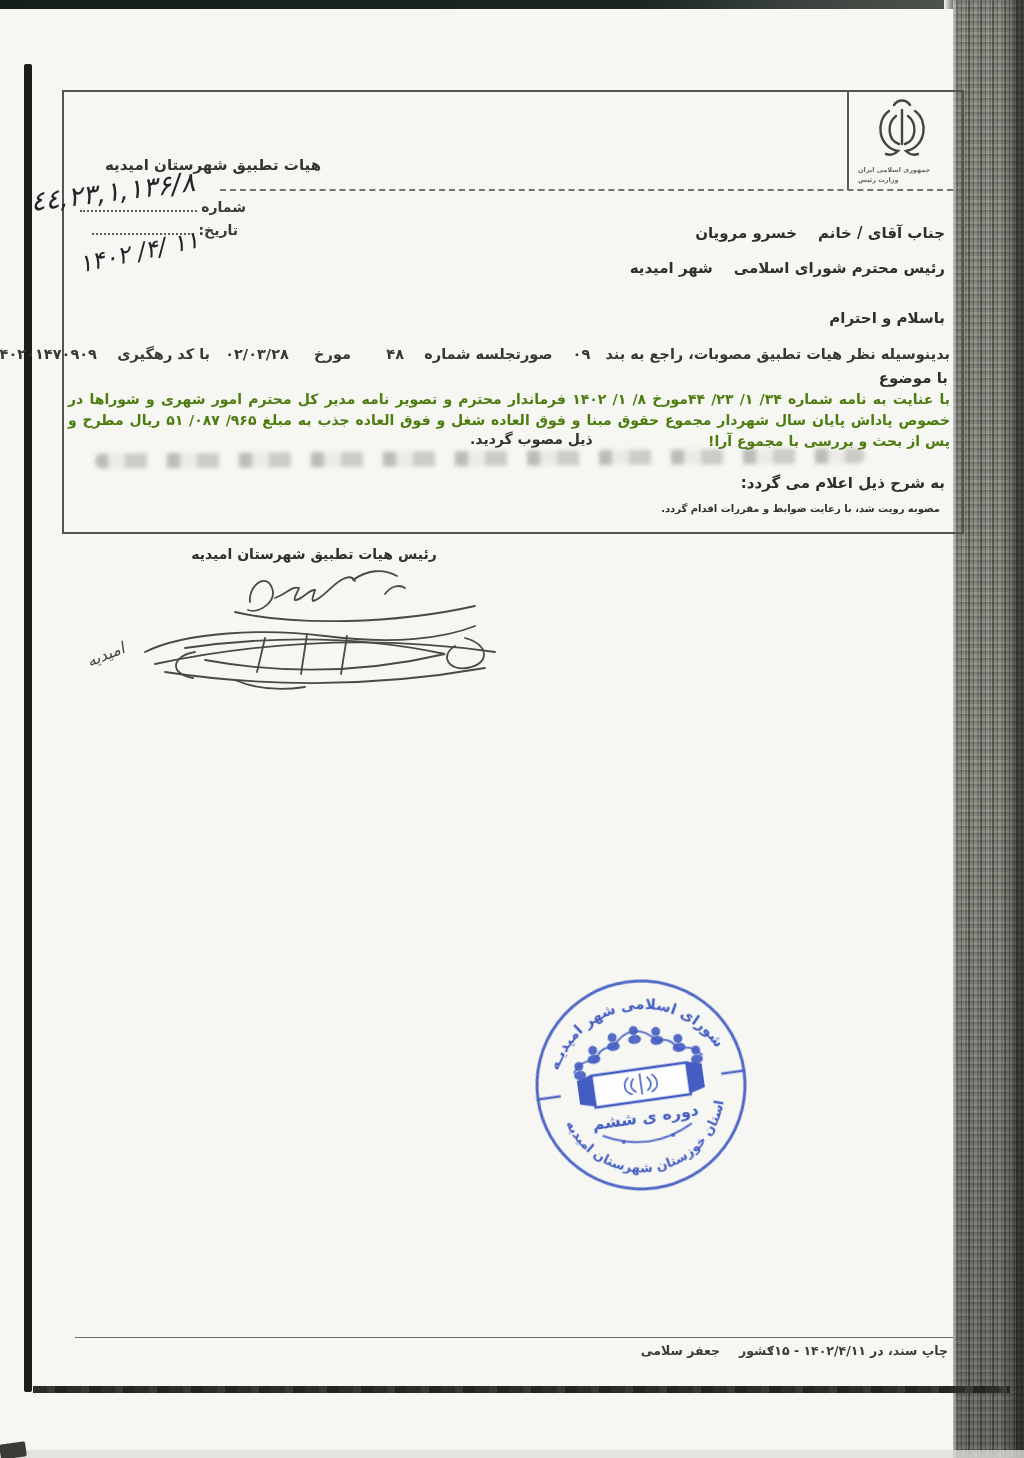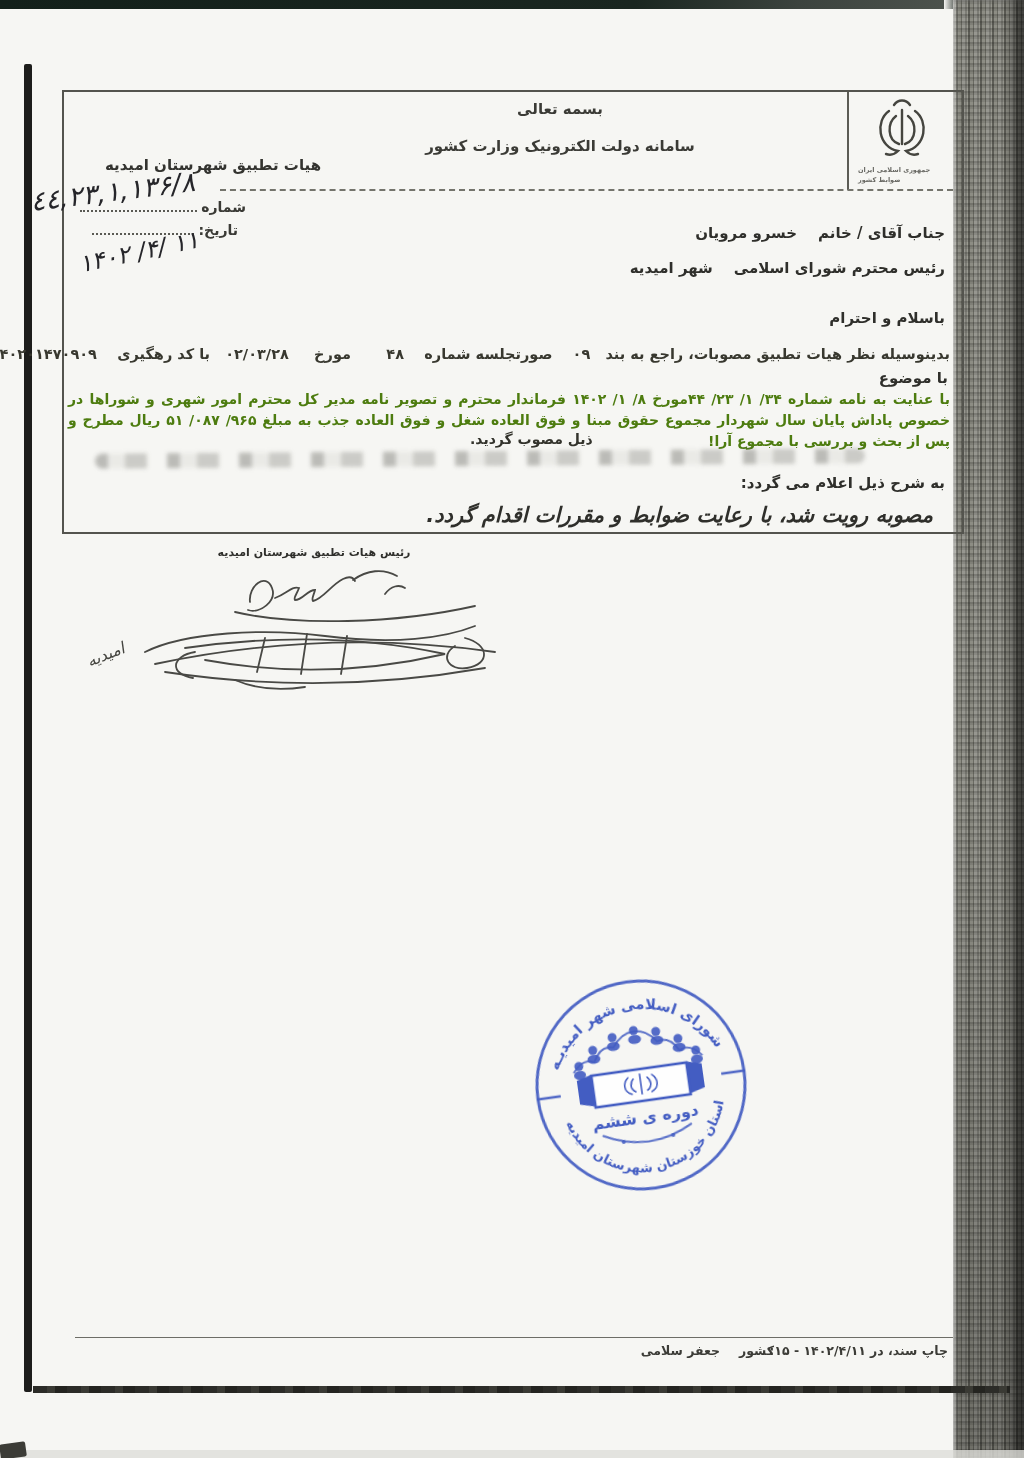--- a/index.html
+++ b/index.html
@@ -54,23 +54,23 @@
   .salutation{right:79px;top:309px;font-size:15px;font-weight:bold;}
 
   .intro-line{left:62px;top:346px;width:888px;font-size:14.5px;font-weight:600;text-align:right;white-space:pre;color:#38382f;}
   .subject-label{right:76px;top:369px;font-size:15px;font-weight:bold;}
   .paragraph{left:68px;top:389px;width:882px;font-size:14px;font-weight:600;line-height:21px;text-align:justify;color:#4d7c0f;}
   .paragraph-end{left:470px;top:431px;width:220px;text-align:left;font-size:14px;font-weight:600;color:#33332c;}
   .smudge{left:95px;top:451px;width:770px;height:15px;transform:rotate(-.4deg);
     background:repeating-linear-gradient(90deg, rgba(92,92,86,.38) 0 13px, rgba(150,150,140,.12) 13px 30px, rgba(104,104,97,.30) 30px 52px, rgba(0,0,0,0) 52px 72px);
     filter:blur(2.3px);border-radius:8px;}
   .announce{right:79px;top:474px;font-size:15px;font-weight:bold;}
-  .decision{right:91px;top:503px;font-size:21px;font-weight:bold;font-style:italic;}
-
-  .sig-title{left:175px;top:546px;width:278px;text-align:center;font-size:11px;font-weight:bold;}
+  .decision{right:84px;top:503px;font-size:10px;font-weight:bold;}
+
+  .sig-title{left:175px;top:546px;width:278px;text-align:center;font-size:14px;font-weight:bold;}
   .sig-svg{left:85px;top:560px;}
   .hw-city{left:86px;top:645px;font-size:16px;transform:rotate(-22deg);color:#44443f;font-style:italic;}
 
   
   .stamp{left:528px;top:972px;width:226px;height:226px;transform:rotate(-8deg);filter:blur(.35px);opacity:.95;}
 
   
   .footer-line{left:75px;top:1337px;width:878px;border-top:1.5px solid #6d6d66;height:0;}
   .footer-text{font-size:12.5px;font-weight:600;color:#3c3c37;top:1343px;white-space:nowrap;}
   .f-label{right:76px;}
@@ -89,37 +89,35 @@
 
   <div class="abs top-edge"></div>
   <div class="abs right-band"></div>
   <div class="abs right-band-fade"></div>
   <div class="abs left-rule"></div>
 
   <div class="abs letter-box"></div>
   <div class="abs emblem-divider"></div>
   <div class="abs header-hline"></div>
 
-  <div class="abs bismillah rtl">بسمه تعالی</div>
-  <div class="abs system-line rtl">سامانه دولت الکترونیک وزارت کشور</div>
 
   <div class="abs emblem-wrap">
     <svg width="88" height="66" viewBox="0 0 88 66">
       <g fill="none" stroke="#45453f" stroke-width="2.4" stroke-linecap="round">
         <path d="M36,9 c4,-6 12,-6 16,0"></path>
         <path d="M44,14 v34"></path>
         <path d="M38,20 c-9,7 -9,24 3,28"></path>
         <path d="M50,20 c9,7 9,24 -3,28"></path>
         <path d="M31,15 c-14,10 -11,36 9,40 c-4,4 -9,4 -12,3"></path>
         <path d="M57,15 c14,10 11,36 -9,40 c4,4 9,4 12,3"></path>
       </g>
     </svg>
     <div class="emblem-caption rtl">
       <div>جمهوری اسلامی ایران</div>
-      <div>ضوابط کشور</div>
+      <div>وزارت رئیس</div>
     </div>
   </div>
 
   <div class="abs org-title rtl">هیات تطبیق شهرستان امیدیه</div>
 
   <div class="abs field-row row-number">
     <span class="field-label">شماره</span>
     <span class="dots"></span>
   </div>
   <div class="abs hand hw-number ltr">٤٤,۲۳,۱,۱۳۶/۸</div>

